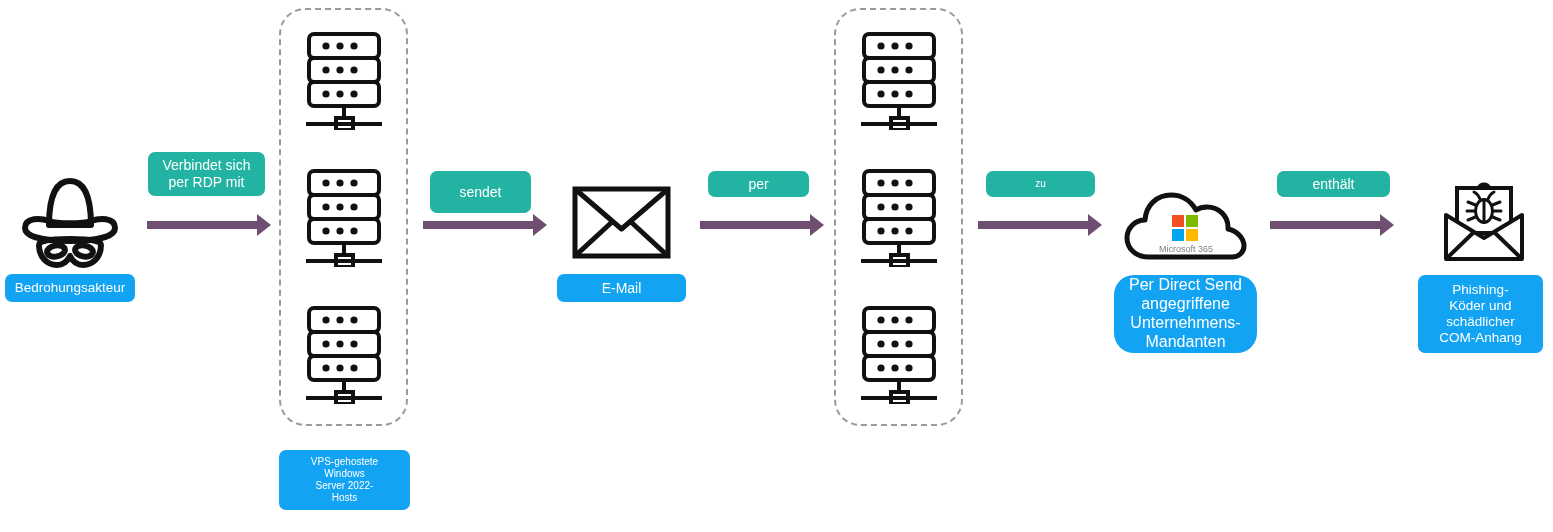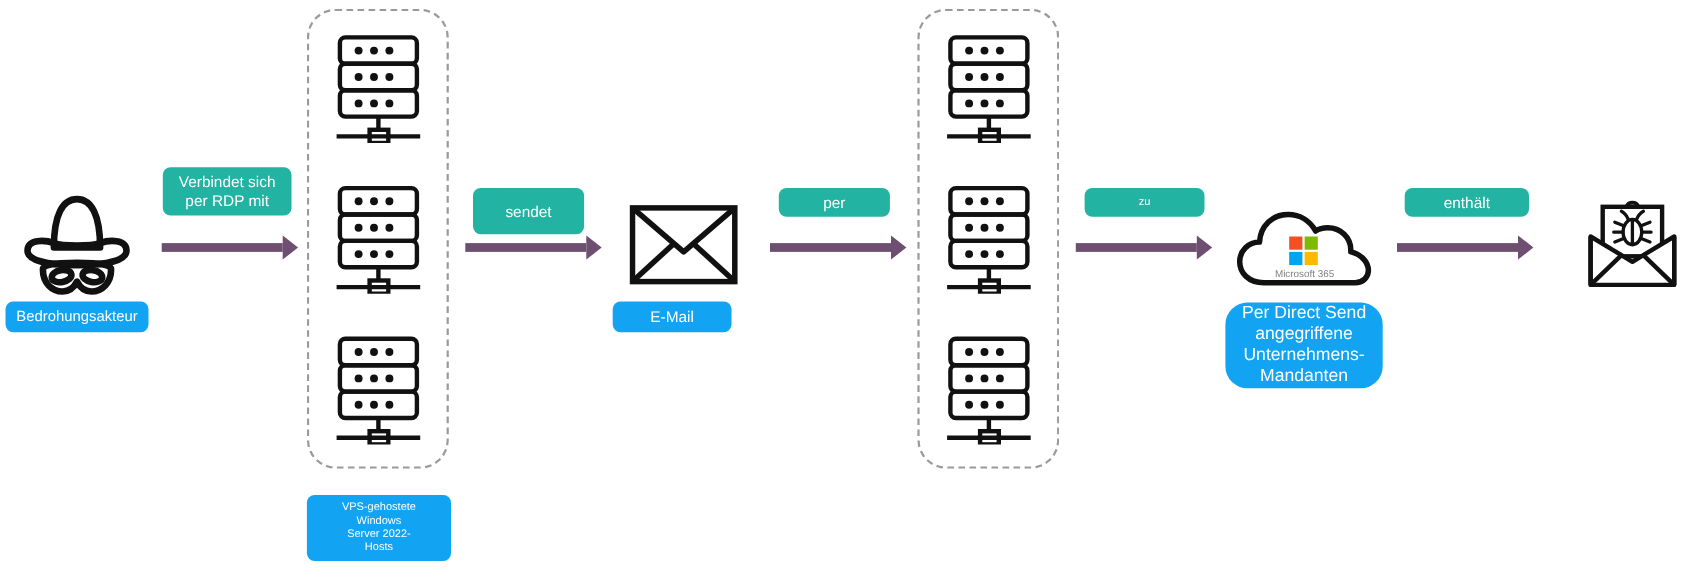--- a/index.html
+++ b/index.html
@@ -187,21 +187,21 @@
   </div>
 
   <div class="icon" style="left:572px; top:186px; width:99px; height:73px;">
     <svg viewBox="0 0 99 73" xmlns="http://www.w3.org/2000/svg">
       <rect x="3" y="3" width="93" height="67" fill="none" stroke="#111111" stroke-width="5"></rect>
       <path d="M3 3 L49.5 43 L96 3" fill="none" stroke="#111111" stroke-width="5" stroke-linejoin="round"></path>
       <path d="M3 70 L40 36" fill="none" stroke="#111111" stroke-width="5"></path>
       <path d="M96 70 L59 36" fill="none" stroke="#111111" stroke-width="5"></path>
     </svg>
   </div>
-  <div class="pill blue" style="left:557px; top:274px; width:108px; height:28px; font-size:14px;">E-Mail</div>
+  <div class="pill blue" style="left:557px; top:274px; width:129px; height:28px; font-size:14px;">E-Mail</div>
 
   <div class="pill teal" style="left:708px; top:171px; width:101px; height:26px; font-size:14px;">per</div>
   <div class="arrow" style="left:700px; top:214px; width:124px;">
     <div class="shaft" style="width:110px;"></div>
     <div class="head" style="left:110px;"></div>
   </div>
 
   <div class="icon" style="left:855px; top:30px; width:88px; height:100px;">
     <svg viewBox="0 0 88 100" xmlns="http://www.w3.org/2000/svg">
       <g fill="none" stroke="#111111" stroke-width="4">
@@ -329,14 +329,18 @@
         <line x1="51.5" y1="36" x2="59" y2="39"></line>
       </g>
 
       <path d="M5 34 L43 57 L81 34 L81 78 L5 78 Z" fill="#ffffff" stroke="#111111" stroke-width="4" stroke-linejoin="round"></path>
       <path d="M5 78 L34 50" fill="none" stroke="#111111" stroke-width="4"></path>
       <path d="M81 78 L52 50" fill="none" stroke="#111111" stroke-width="4"></path>
       <path d="M5 34 L5 78" fill="none" stroke="#111111" stroke-width="4"></path>
       <path d="M81 34 L81 78" fill="none" stroke="#111111" stroke-width="4"></path>
     </svg>
   </div>
+  <div class="pill blue" style="left:1418px; top:275px; width:125px; height:78px; font-size:13.5px;">Phishing-
+Köder und
+schädlicher
+COM-Anhang</div>
 
 </div>
 
 </body></html>

